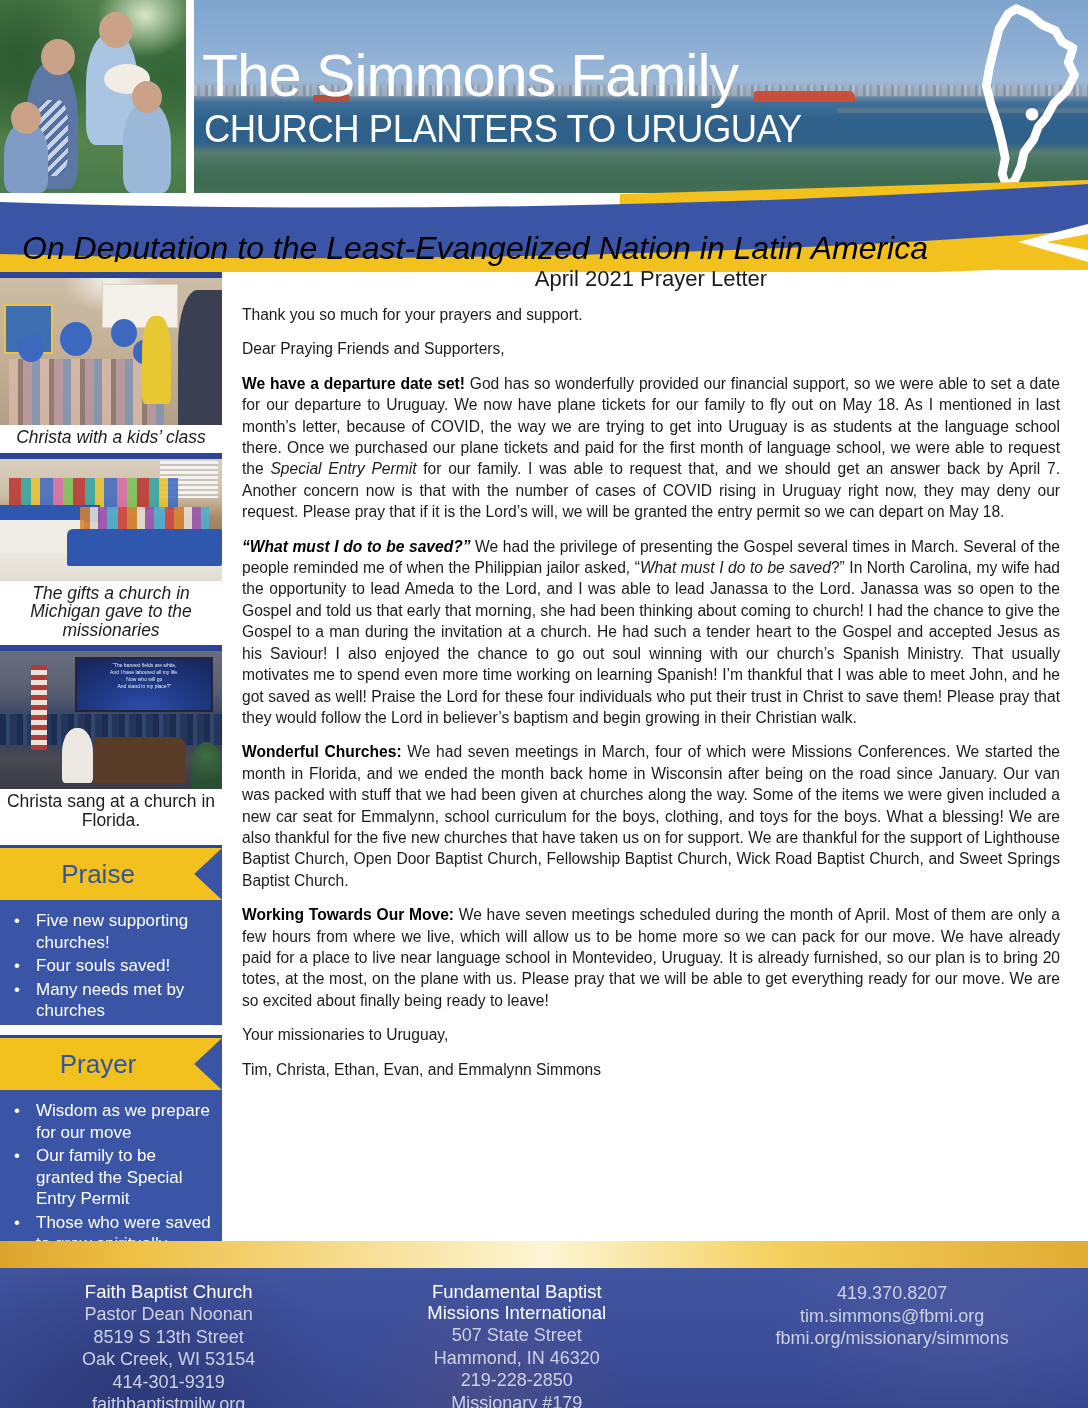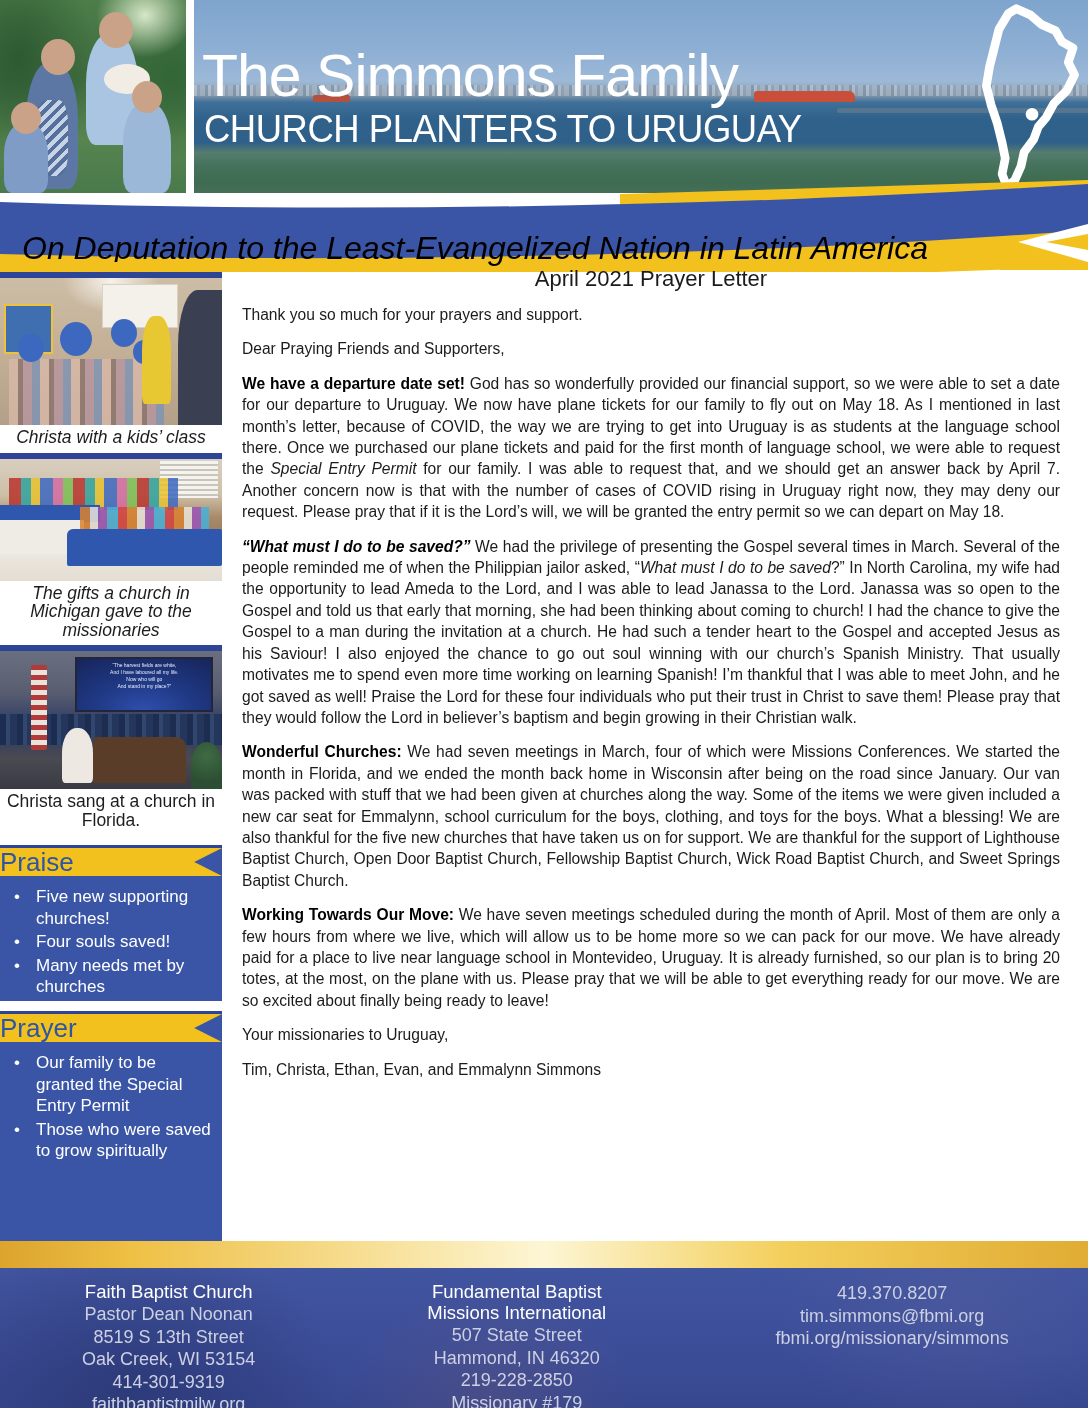--- a/index.html
+++ b/index.html
@@ -84,22 +84,22 @@
   .ph-church .flag { position:absolute; left:14%; top:10%; width:7%; height:62%;
     background:repeating-linear-gradient(180deg,#b33a3a 0 5px, #e8e4da 5px 10px); border-radius:2px; }
   .ph-church .piano { position:absolute; left:42%; top:62%; width:42%; height:34%; background:#5a3d28; border-radius:4px 10px 2px 2px; }
   .ph-church .christa2 { position:absolute; left:28%; top:56%; width:14%; height:40%; background:#ede9e2; border-radius:45% 45% 10% 10%; }
   .ph-church .plant { position:absolute; right:0; top:66%; width:14%; height:34%; background:radial-gradient(circle at 50% 30%, #3f6b44 0%, #2c4f33 70%); border-radius:50% 50% 0 0; }
   .sb-caption { padding:3px 4px 6px; text-align:center; color:#1d1d1d; font-size:17.5px; line-height:18.5px; background:#fff; }
   .sb-caption.ital { font-style:italic; }
   .sb-gap { height:10px; background:#fff; }
   .sb-panel { background:#3a55a6; }
   .sb-panel .edge { height:3px; background:#2e4497; }
-  .sb-banner { position:relative; height:28px; background:#f2c11e;
-    clip-path:polygon(0 0, 100% 0, 87.5% 50%, 100% 100%, 0 100%); display:flex; align-items:center; justify-content:flex-start; }
+  .sb-banner { position:relative; height:52px; background:#f2c11e;
+    clip-path:polygon(0 0, 100% 0, 87.5% 50%, 100% 100%, 0 100%); display:flex; align-items:center; justify-content:center; }
   .sb-banner span { color:#2e55a5; font-size:26px; margin-right:26px; }
   .sb-list { list-style:none; padding:10px 8px 0 6px; }
   .sb-list li { position:relative; padding-left:30px; color:#ffffff; font-size:17px; line-height:21.5px; margin-bottom:2px; }
   .sb-list li::before { content:"•"; position:absolute; left:8px; top:0; color:#fff; }
   .praise-box { min-height:125px; }
   .prayer-box { height:215px; }
 
   
   .content { position:absolute; left:242px; top:266px; width:818px; color:#1b1b1b; }
   .letter-heading { text-align:center; font-size:22px; margin-bottom:12px; }
@@ -222,20 +222,21 @@
         </ul>
     </div>
     <div class="sb-gap"></div>
 
     <div class="sb-panel prayer-panel">
       <div class="edge"></div>
       <div class="sb-banner">
         <span>Prayer</span>
       </div>
       <ul class="sb-list prayer-box">
+          <li><span>Wisdom as we prepare for our move</span></li>
           <li><span>Our family to be granted the </span><span class="i">Special Entry Permit</span></li>
           <li><span>Those who were saved to grow spiritually</span></li>
         </ul>
     </div>
   </div>
 
   <div class="content">
     <div class="letter-heading">April 2021 Prayer Letter</div>
     <div>
         <div class="para"><span>Thank you so much for your prayers and support.</span></div>

